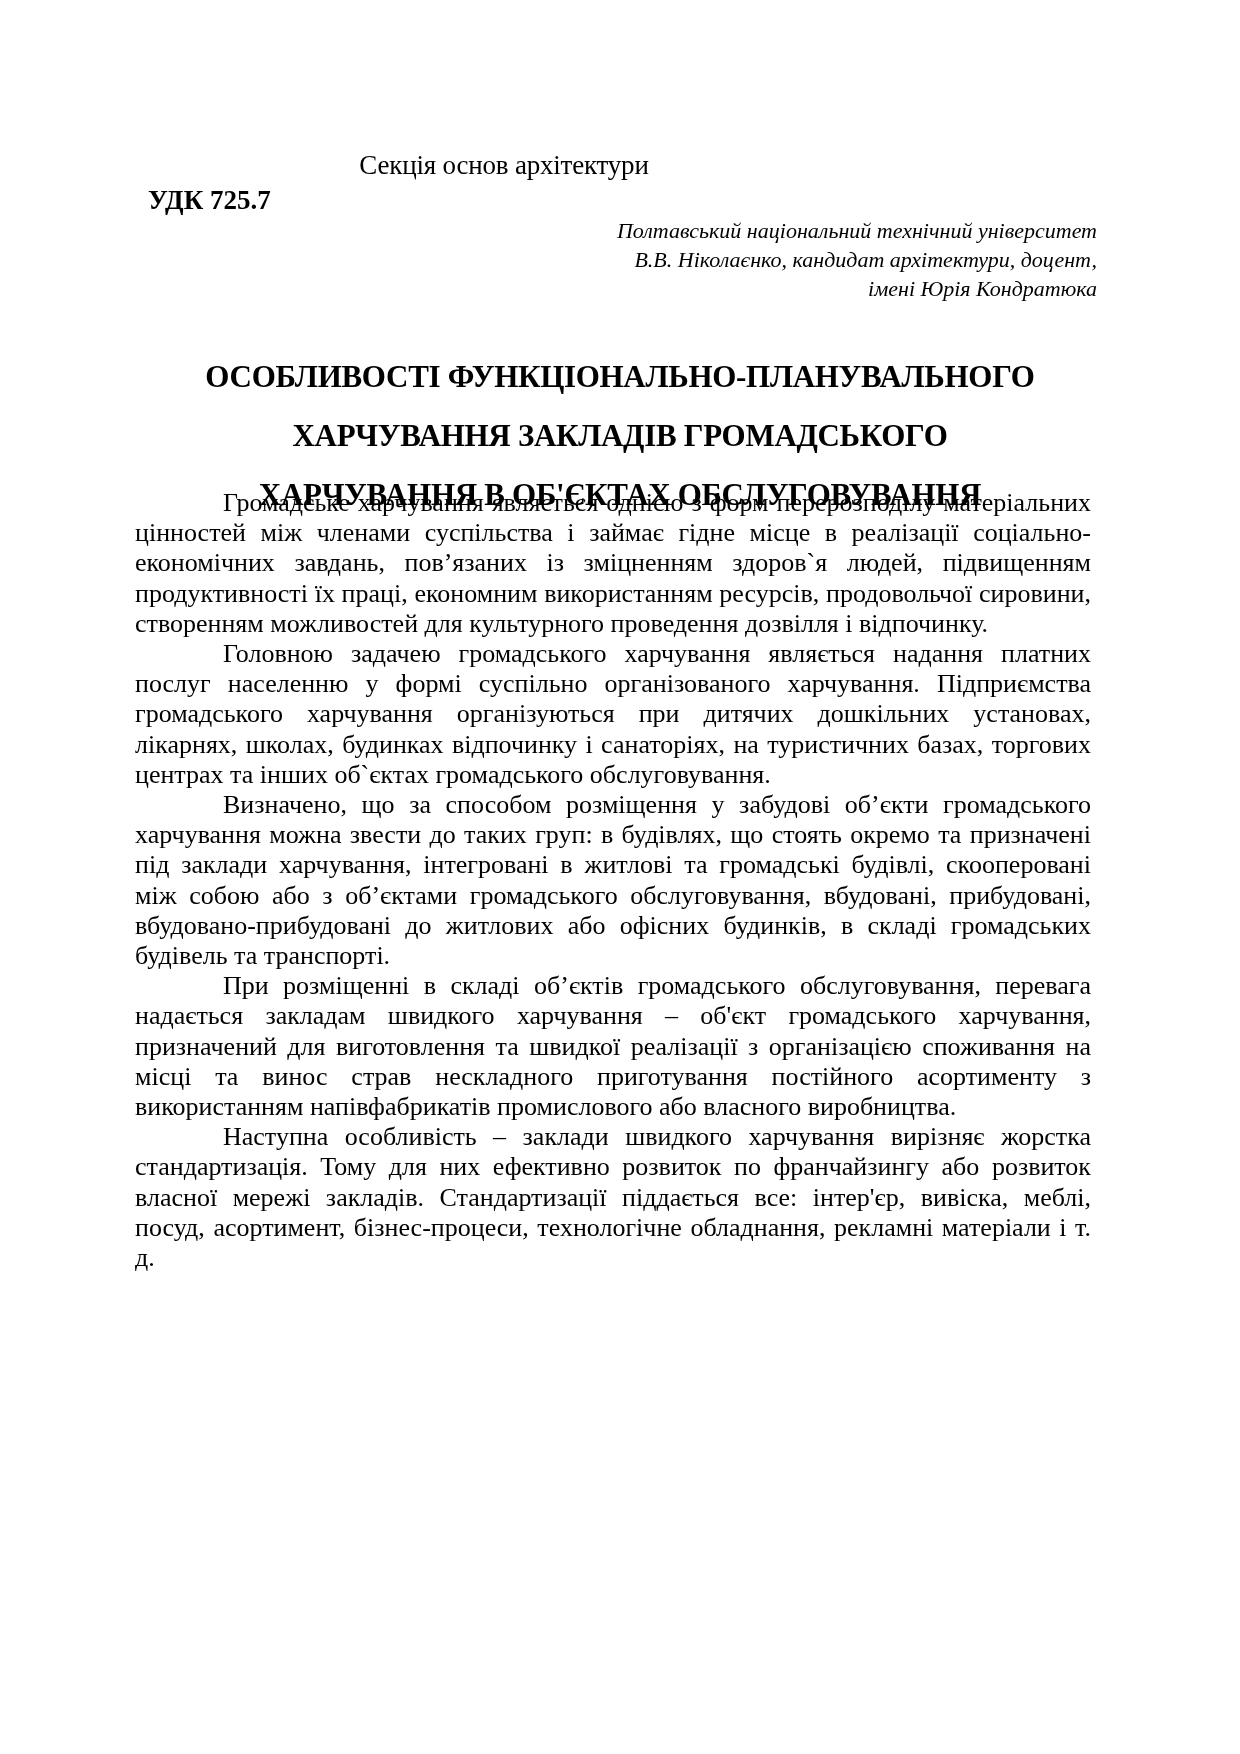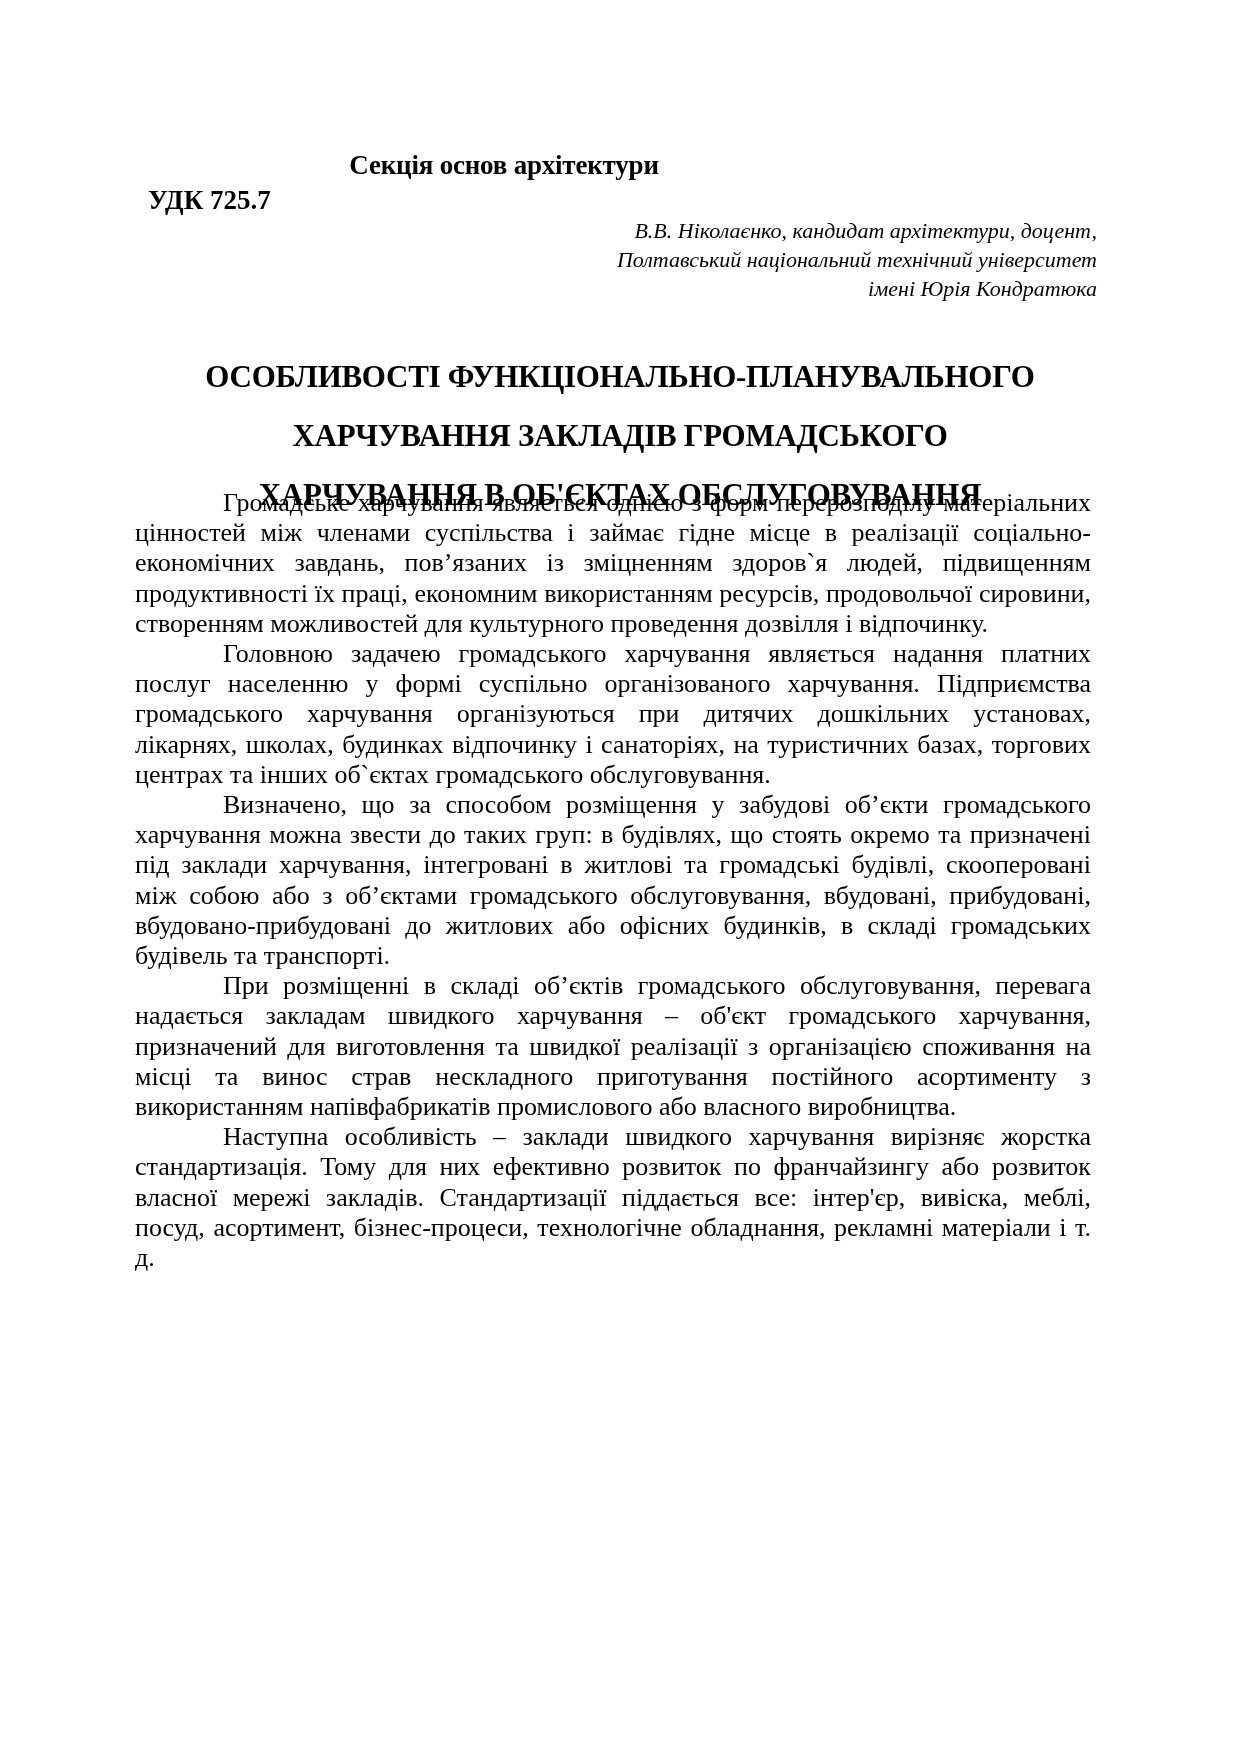--- a/index.html
+++ b/index.html
@@ -19,21 +19,21 @@
     position: absolute;
     left: 0; top: 0;
     width: 1240px; height: 1754px;
     background: #ffffff;
   }
   .section-heading {
     position: absolute;
     left: 0; width: 1008px;
     top: 148px;
     text-align: center;
-    font-weight: bold;
+    font-weight: normal;
     font-size: 27px;
     line-height: 34px;
     letter-spacing: -0.2px;
   }
   .udk {
     position: absolute;
     left: 148px;
     top: 183px;
     font-weight: bold;
     font-size: 27px;
@@ -83,22 +83,22 @@
 </head>
 <body>
 
 <div class="page">
 
   <div class="section-heading">Секція основ архітектури</div>
 
   <div class="udk">УДК 725.7</div>
 
   <div class="author-block">
+    <div>Полтавський національний технічний університет</div>
     <div>В.В. Ніколаєнко, кандидат архітектури, доцент,</div>
-    <div>Полтавський національний технічний університет</div>
     <div>імені Юрія Кондратюка</div>
   </div>
 
   <div class="title">
     <div>ОСОБЛИВОСТІ ФУНКЦІОНАЛЬНО-ПЛАНУВАЛЬНОГО</div>
     <div>ХАРЧУВАННЯ ЗАКЛАДІВ ГРОМАДСЬКОГО</div>
     <div>ХАРЧУВАННЯ В ОБ'ЄКТАХ ОБСЛУГОВУВАННЯ</div>
   </div>
 
   <div class="body">

